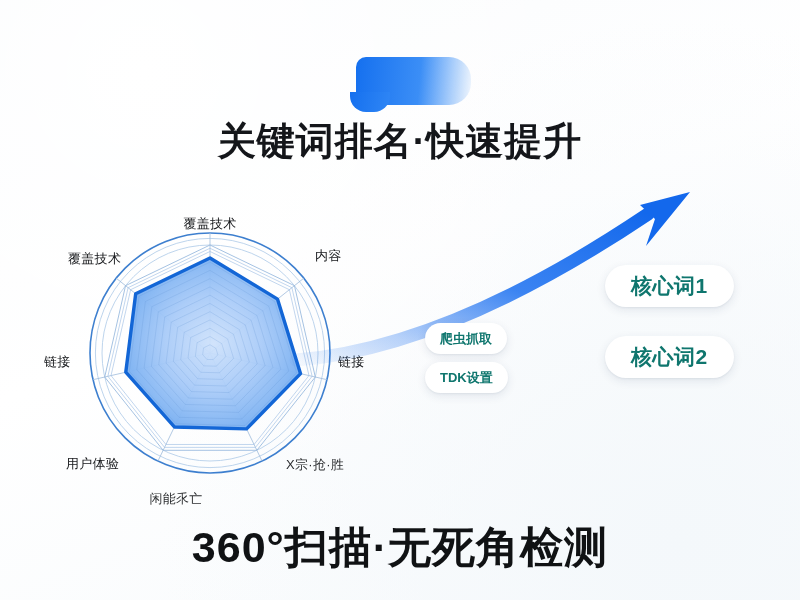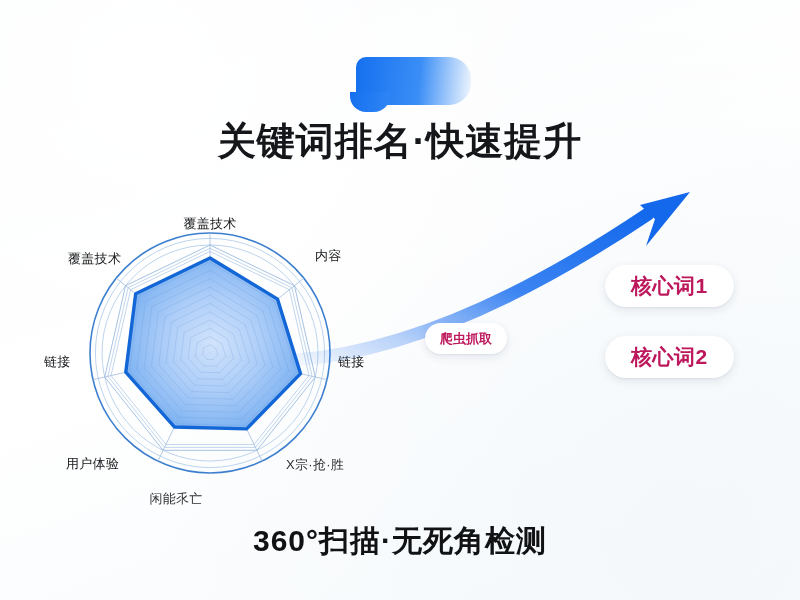--- a/index.html
+++ b/index.html
@@ -27,33 +27,33 @@
   .title-hl:after{content:"";position:absolute;left:-6px;bottom:-7px;width:40px;height:20px;
     border-radius:0 0 16px 16px;
     background:linear-gradient(100deg,#1570ef,#2f86f5);}
   h1.title{position:relative;margin:0;font-size:50px;line-height:1;
     font-weight:800;letter-spacing:1px;color:#111316;
     text-shadow:0 1px 0 rgba(255,255,255,.6);}
   h2.subtitle{position:absolute;left:0;right:0;top:118px;margin:4px;text-align:center;
     font-size:38px;line-height:1;font-weight:800;letter-spacing:1px;color:#14161a;}
 
   h3.footline{position:absolute;left:0;right:0;top:526px;margin:0;text-align:center;
-    font-size:30px;line-height:1;font-weight:800;letter-spacing:1px;color:#101214;}
+    font-size:43px;line-height:1;font-weight:800;letter-spacing:1px;color:#101214;}
 
   
   #radar{position:absolute;left:30px;top:196px;width:370px;height:310px;}
   .ax-label{position:absolute;font-size:13px;font-weight:400;color:#15171a;
     white-space:nowrap;letter-spacing:.3px;text-align:right;}
   .ax-label.garbled{filter:blur(.15px);opacity:.92;}
 
   
   .pill{position:absolute;display:flex;align-items:center;justify-content:center;
     background:#ffffff;border-radius:999px;
     box-shadow:0 3px 10px rgba(25,50,90,.10), 0 1px 2px rgba(25,50,90,.06);
-    font-weight:700;color:#be185d;}
+    font-weight:700;color:#0f766e;}
   .pill.small{height:31px;padding:0 15px;font-size:13px;}
   .pill.big{height:42px;padding:0 26px;font-size:21px;letter-spacing:.5px;}
 
   #pill-pa{left:425px;top:323px;}
   #pill-td{left:425px;top:362px;}
   #pill-wl{left:425px;top:401px;}
   #pill-k1{left:605px;top:265px;}
   #pill-k2{left:605px;top:336px;}
 </style>
 </head>
@@ -127,20 +127,23 @@
         <stop offset="100%" stop-color="#1368ec" stop-opacity="1"></stop>
       </linearGradient>
     </defs>
     <path d="M 296 360 C 400 352, 520 300, 648 214" fill="none" stroke="url(#arrowGrad)" stroke-width="13" stroke-linecap="round"></path>
     <path d="M 690 192 L 640 205 L 655 219 L 646 246 Z" fill="#1368ec"></path>
   </svg>
 
   <div class="pill small" id="pill-pa">
     <span>爬虫抓取</span>
   </div>
+  <div class="pill small" id="pill-td">
+    <span>TDK设置</span>
+  </div>
 
   <div class="pill big" id="pill-k1">
     <span>核心词1</span>
   </div>
   <div class="pill big" id="pill-k2">
     <span>核心词2</span>
   </div>
 
   <h3 class="footline">360°扫描·无死角检测</h3>
 </div>

